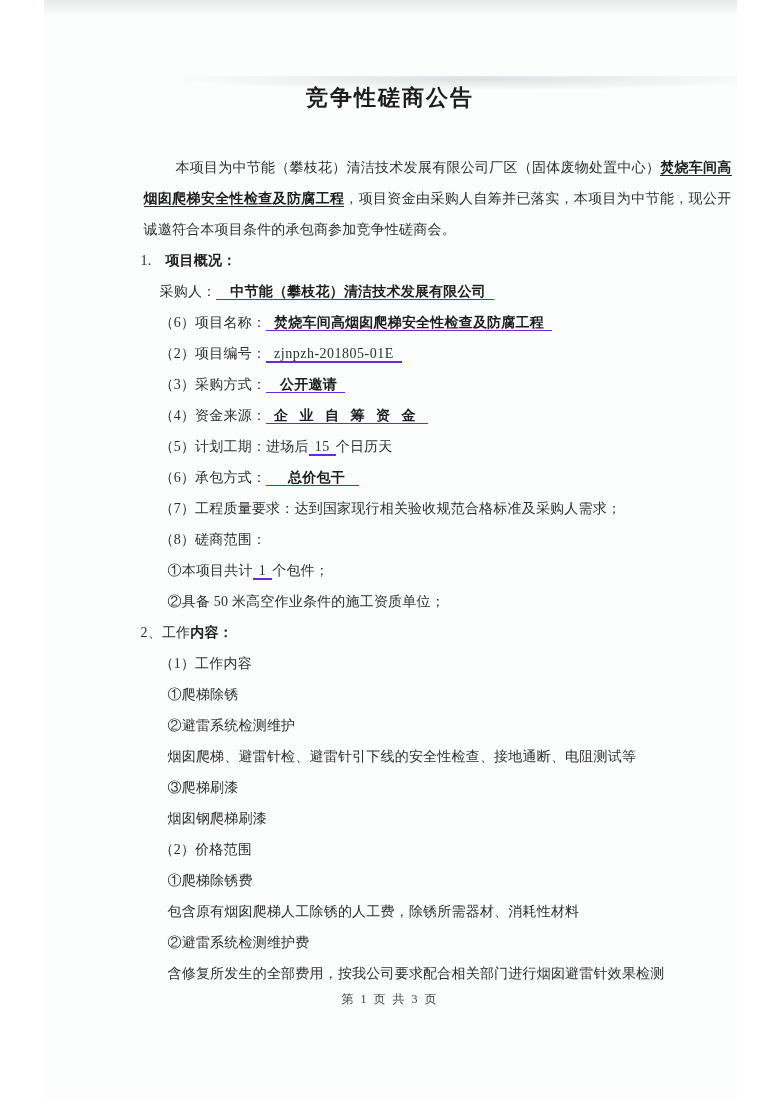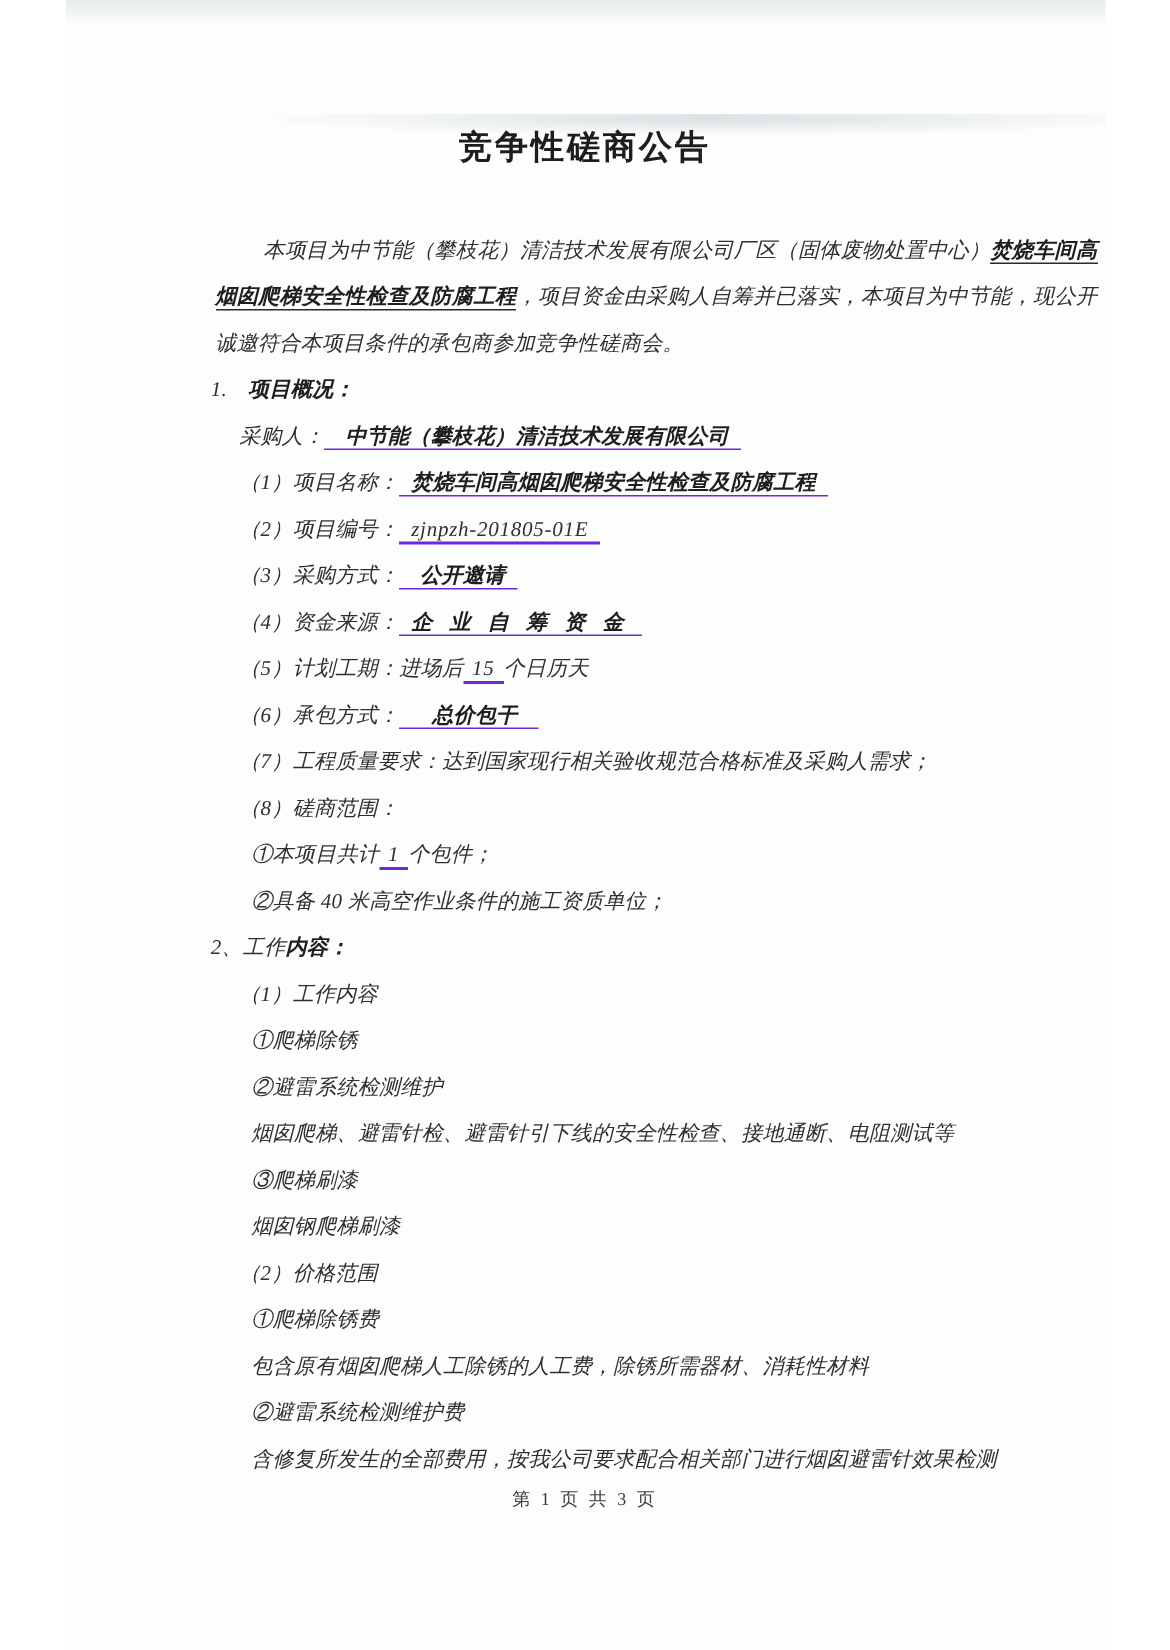--- a/index.html
+++ b/index.html
@@ -28,21 +28,21 @@
   }
   .content { position:relative; padding-top:84px; }
   .title {
     text-align:center;
     font-size:22px;
     font-weight:700;
     color:#1d1d1d;
     letter-spacing:2px;
     line-height:28px;
   }
-  .row { line-height:31px; white-space:nowrap;font-style:italic; }
+  .row { line-height:31px; white-space:nowrap; }
   .intro { margin-top:40px; }
   .intro-line1 { margin-left:132px; width:556px; text-align:justify; text-align-last:justify; white-space:normal; }
   .intro-line2 { margin-left:100px; width:588px; text-align:justify; text-align-last:justify; white-space:normal; }
   .intro-line3 { margin-left:100px; }
   .lv0 { margin-left:97px; }
   .lv1 { margin-left:116px; }
   .lv2 { margin-left:124px; }
   .b { font-weight:700; color:#1e1e1e; }
   .u { border-bottom:2px solid #6d28d9; padding:0 8px; }
   .u.b { border-bottom-width:1.5px; }
@@ -84,30 +84,30 @@
 
     <div class="intro">
       <div class="row intro-line1"><span>本项目为中节能（攀枝花）清洁技术发展有限公司厂区（固体废物处置中心）</span><span class="b" style="border-bottom:1.5px solid #2a2a2a;">焚烧车间高</span></div>
       <div class="row intro-line2"><span class="b" style="border-bottom:1.5px solid #2a2a2a;">烟囱爬梯安全性检查及防腐工程</span><span>，项目资金由采购人自筹并已落实，本项目为中节能，现公开</span></div>
       <div class="row intro-line3">诚邀符合本项目条件的承包商参加竞争性磋商会。</div>
     </div>
 
     <div>
       <div class="row lv0"><span>1.</span><span class="gap"></span><span class="b">项目概况：</span></div>
       <div class="row lv1"><span>采购人：</span><span class="u b pad-l">中节能（攀枝花）清洁技术发展有限公司</span></div>
-      <div class="row lv1"><span>（1）项目名称：</span><span class="u b">焚烧车间高烟囱爬梯安全性检查及防腐工程</span></div>
+      <div class="row lv1"><span>（6）项目名称：</span><span class="u b">焚烧车间高烟囱爬梯安全性检查及防腐工程</span></div>
       <div class="row lv1"><span>（2）项目编号：</span><span class="u num">zjnpzh-201805-01E</span></div>
       <div class="row lv1"><span>（3）采购方式：</span><span class="u b pad-l">公开邀请</span></div>
       <div class="row lv1"><span>（4）资金来源：</span><span class="u b spaced">企 业 自 筹 资 金</span></div>
       <div class="row lv1"><span>（5）计划工期：进场后</span><span class="u num" style="padding:0 6px;">15</span><span>个日历天</span></div>
       <div class="row lv1"><span>（6）承包方式：</span><span class="u b pad-xl">总价包干</span></div>
       <div class="row lv1">（7）工程质量要求：达到国家现行相关验收规范合格标准及采购人需求；</div>
       <div class="row lv1">（8）磋商范围：</div>
       <div class="row lv2"><span>①本项目共计</span><span class="u num" style="padding:0 6px;">1</span><span>个包件；</span></div>
-      <div class="row lv2">②具备 40 米高空作业条件的施工资质单位；</div>
+      <div class="row lv2">②具备 50 米高空作业条件的施工资质单位；</div>
     </div>
 
     <div>
       <div class="row lv0"><span>2、</span><span>工作</span><span class="b">内容：</span></div>
       <div class="row lv1">（1）工作内容</div>
       <div class="row lv2">①爬梯除锈</div>
       <div class="row lv2">②避雷系统检测维护</div>
       <div class="row lv2">烟囱爬梯、避雷针检、避雷针引下线的安全性检查、接地通断、电阻测试等</div>
       <div class="row lv2">③爬梯刷漆</div>
       <div class="row lv2">烟囱钢爬梯刷漆</div>

